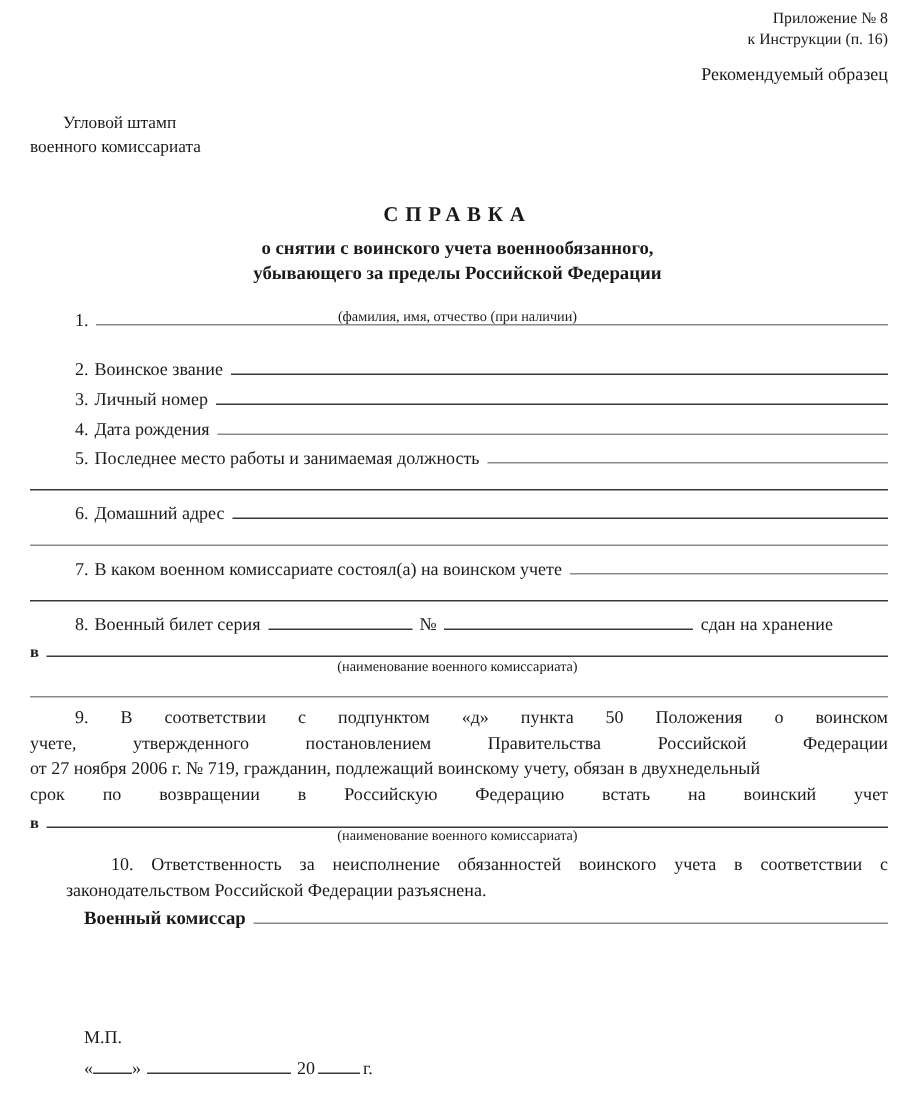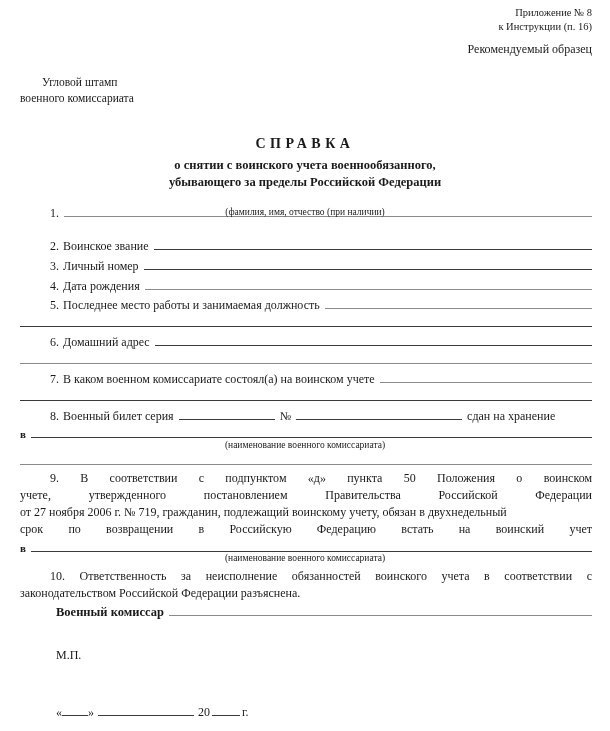--- a/index.html
+++ b/index.html
@@ -257,31 +257,31 @@
     <span class="lastline">от 27 ноября 2006 г. № 719, гражданин, подлежащий воинскому учету, обязан в двухнедельный</span>
     <span class="lineblock" style="text-indent:0;">срок по возвращении в Российскую Федерацию встать на воинский учет</span>
   </div>
 
   <div class="row" style="top:538px;">
     <span class="lbl noindent" style="font-weight:bold;font-size:11px;">в</span>
     <span class="fill"></span>
   </div>
   <div class="caption" style="top:553px;">(наименование военного комиссариата)</div>
 
-  <div class="para j-force" style="top:568px;">
+  <div class="para j-force" style="top:568px;margin-left:24px;">
     <span class="lineblock">10. Ответственность за неисполнение обязанностей воинского учета в соответствии с</span>
     <span class="lastline">законодательством Российской Федерации разъяснена.</span>
   </div>
 
   <div class="sig-row" style="top:602px;">
     <span class="sig-lbl">Военный комиссар</span>
     <span class="fill thin"></span>
   </div>
 
-  <div class="mp" style="top:648px;">М.П.</div>
+  <div class="mp" style="top:684px;">М.П.</div>
 
   <div class="datel" style="top:703px;">
     <span>«</span>
     <span class="blank-xs"></span>
     <span>»</span>
     <span class="blank-md"></span>
     <span>20</span>
     <span class="blank-sm"></span>
     <span>г.</span>
   </div>

